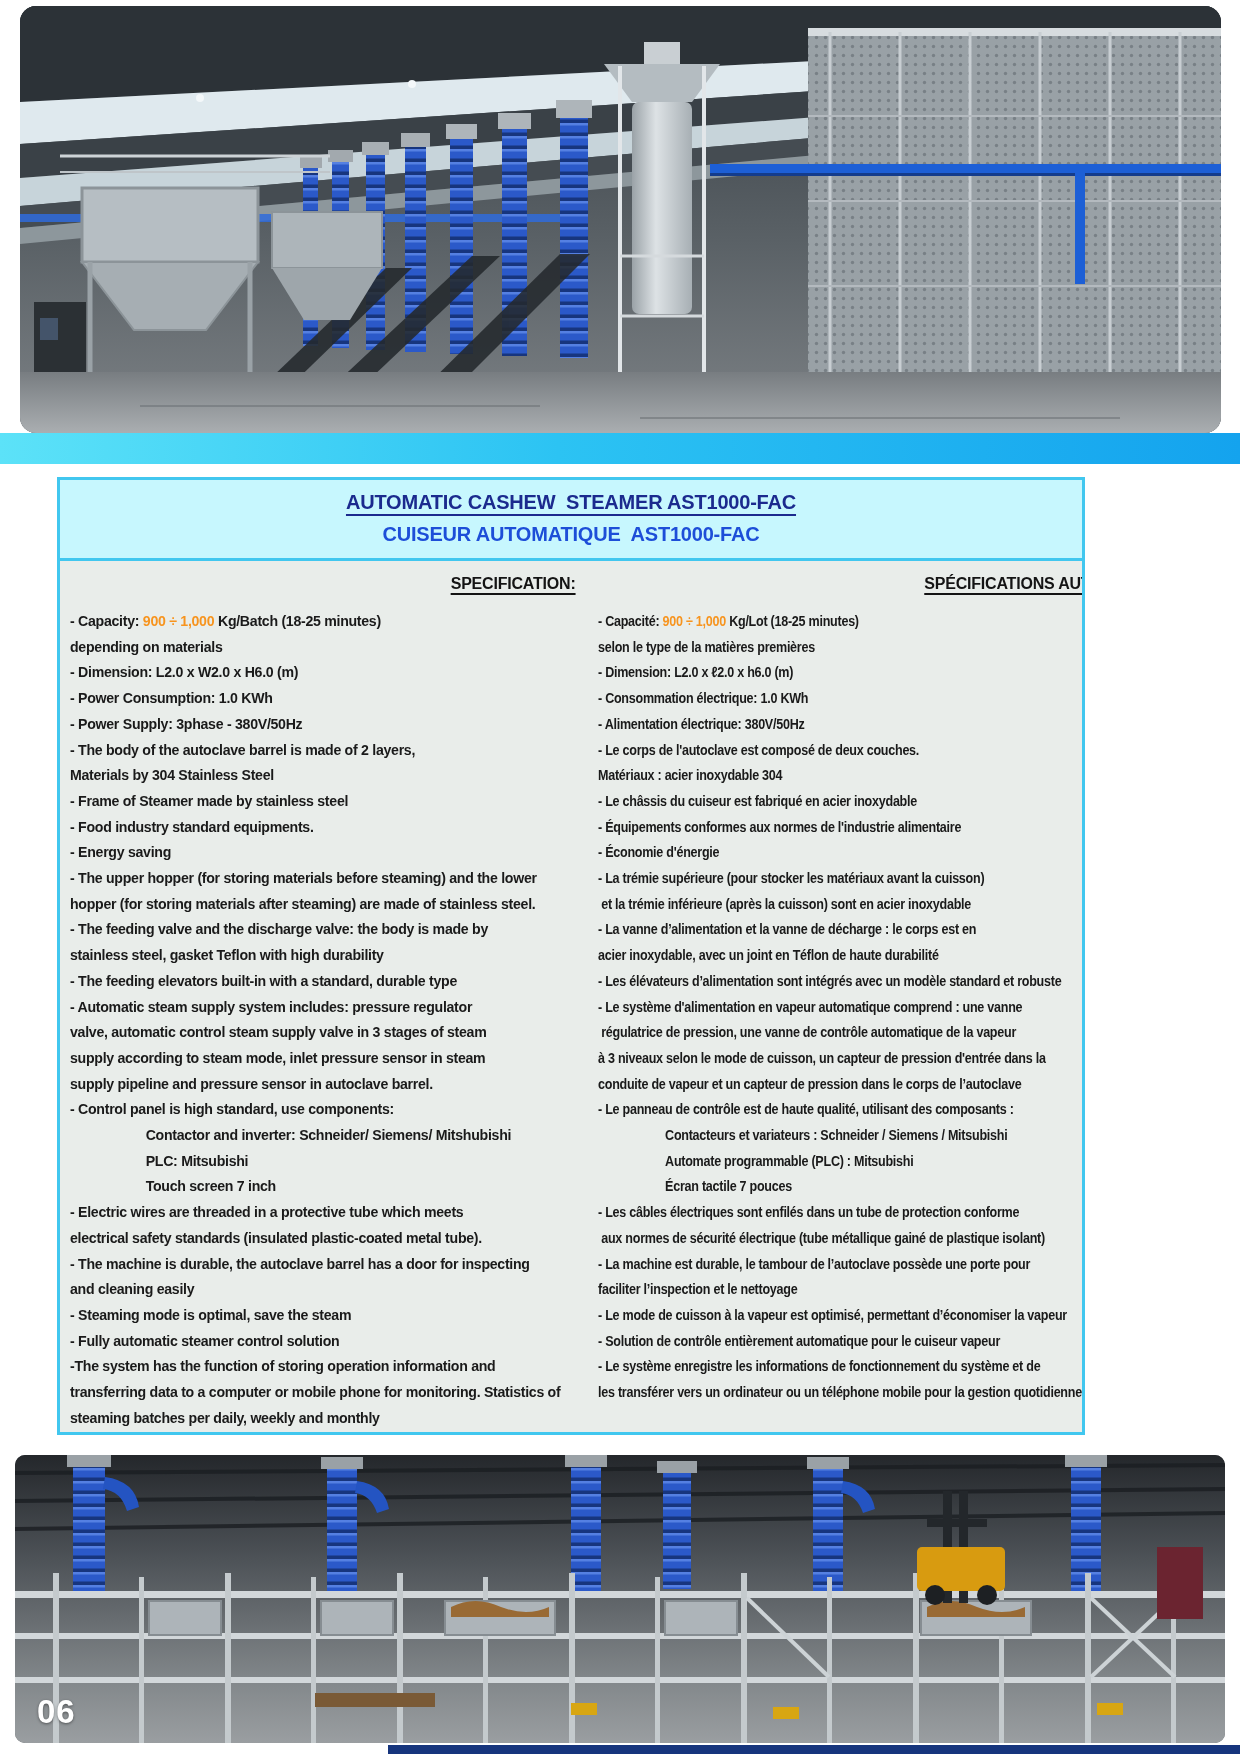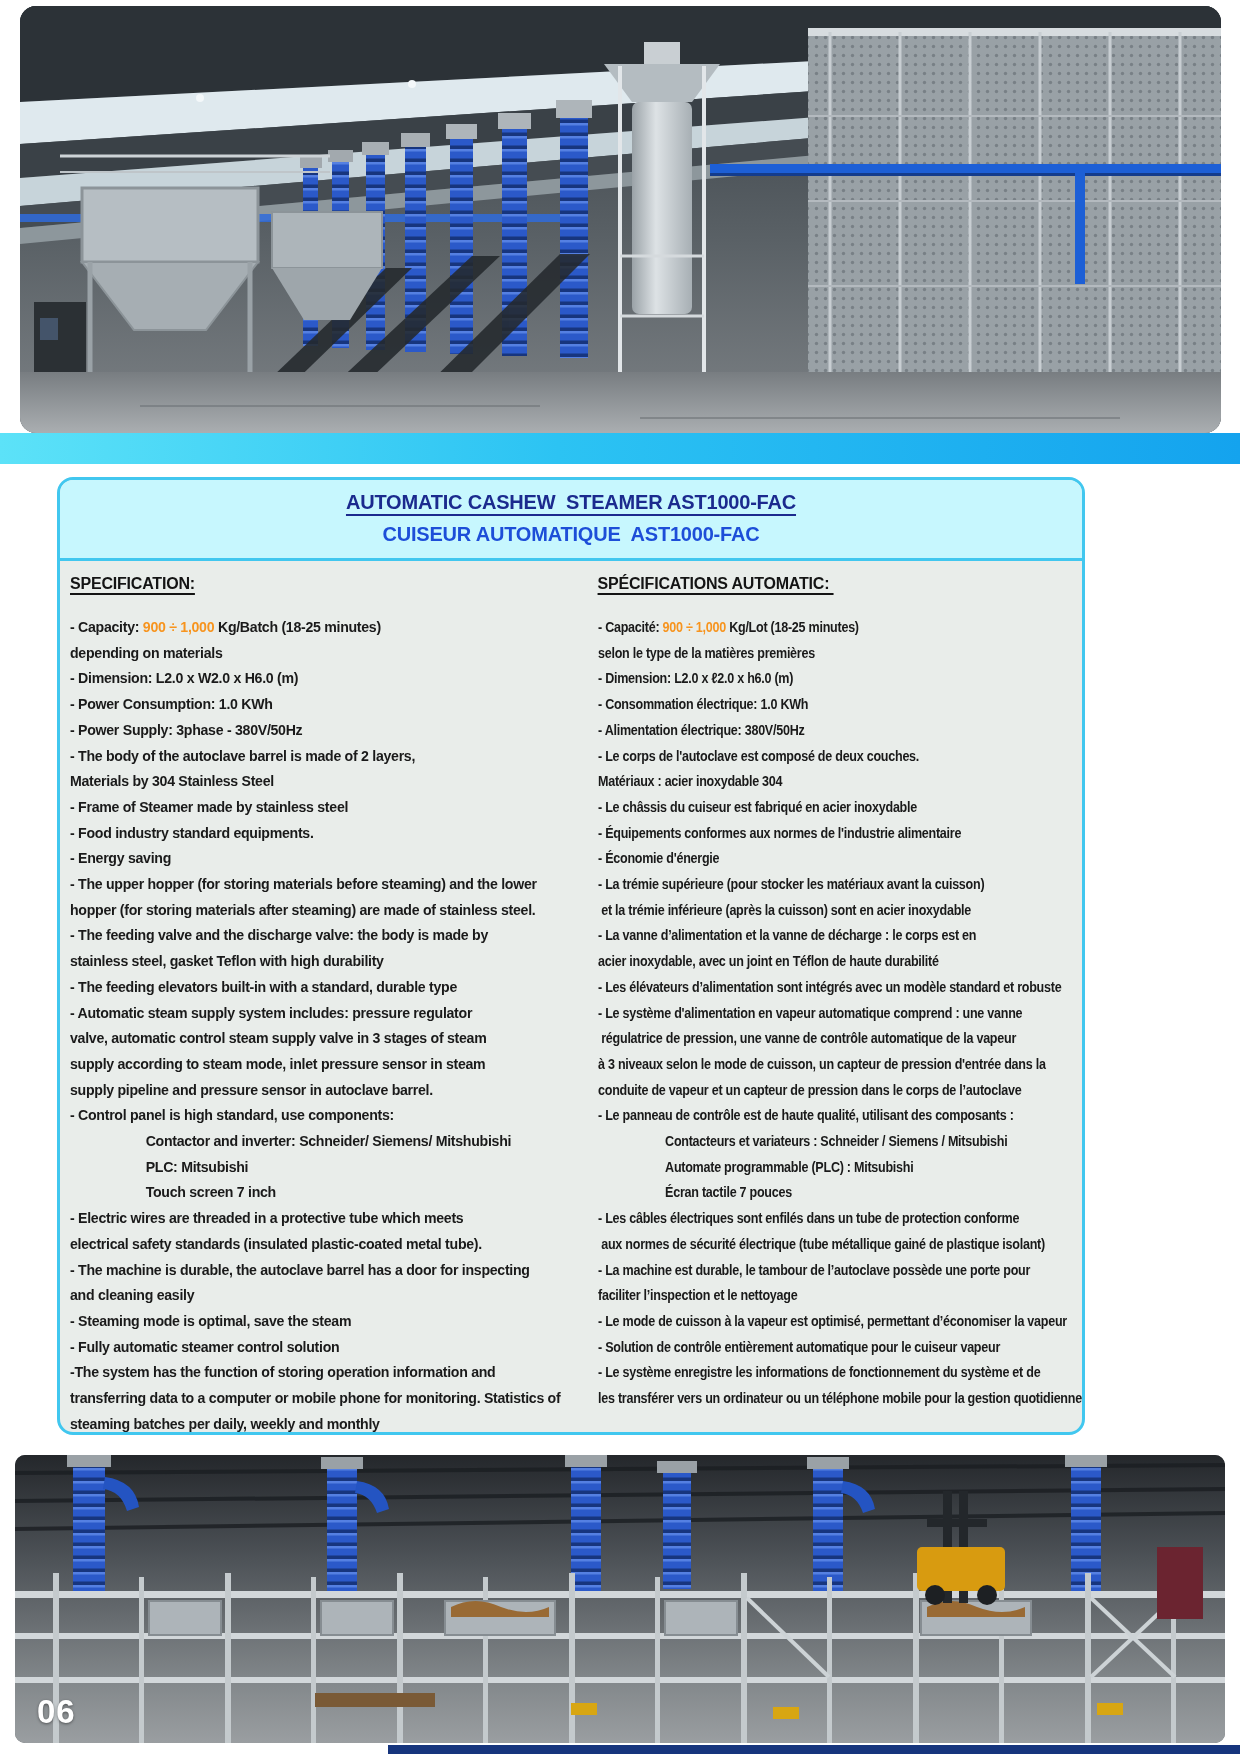--- a/index.html
+++ b/index.html
@@ -14,21 +14,21 @@
   }
   .photo-top svg,.photo-bottom svg{display:block;width:100%;height:100%;}
   
   .band{
     position:absolute;left:0;top:433px;width:1240px;height:31px;
     background:linear-gradient(90deg,#5ce2f8 0%,#2cc3f3 45%,#14a3ee 100%);
   }
   
   .main-box{
     position:absolute;left:57px;top:477px;width:1028px;height:958px;
-    border:3px solid #41c7ef;border-radius:16px;background:#e9edea;
+    border:3px solid #41c7ef;border-radius:0;background:#e9edea;
     box-sizing:border-box;overflow:hidden;
   }
   .title-area{
     background:#c7f7fe;border-bottom:3px solid #41c7ef;
     padding:9px 0 11px 0;text-align:center;
   }
   .title-en{
     color:#1b2a8e;font-size:20px;font-weight:bold;letter-spacing:-0.2px;
     text-decoration:underline;text-decoration-thickness:2px;text-underline-offset:5px;
     line-height:26px;white-space:pre-wrap;
@@ -38,21 +38,21 @@
     margin-top:6px;line-height:26px;white-space:pre-wrap;
   }
   .columns{display:flex;height:calc(100% - 81px);}
   .col{box-sizing:border-box;}
   .col-en{width:536px;padding:10px 4px 0 10px;}
   .divider{width:3px;background:#41c7ef;}
   .col-fr{flex:1;padding:10px 4px 0 18px;}
   .spec-heading{
     font-weight:bold;font-size:16px;color:#141414;letter-spacing:-0.2px;
     text-decoration:underline;text-decoration-thickness:2px;text-underline-offset:4px;
-    line-height:26px;margin-bottom:18px;white-space:pre;
+    line-height:26px;margin-bottom:12px;white-space:pre;text-align:right;
   }
   .spec-line{
     font-weight:bold;font-size:14.6px;color:#1a1a1a;line-height:25.7px;
     letter-spacing:-0.3px;white-space:pre;transform-origin:0 50%;
   }
   .col-en .spec-line{transform:scaleX(0.97);}
   .col-fr .spec-line{transform:scaleX(0.86);}
   .spec-line .hl{color:#f7941e;}
   .spec-line.indent{padding-left:78px;}
   

